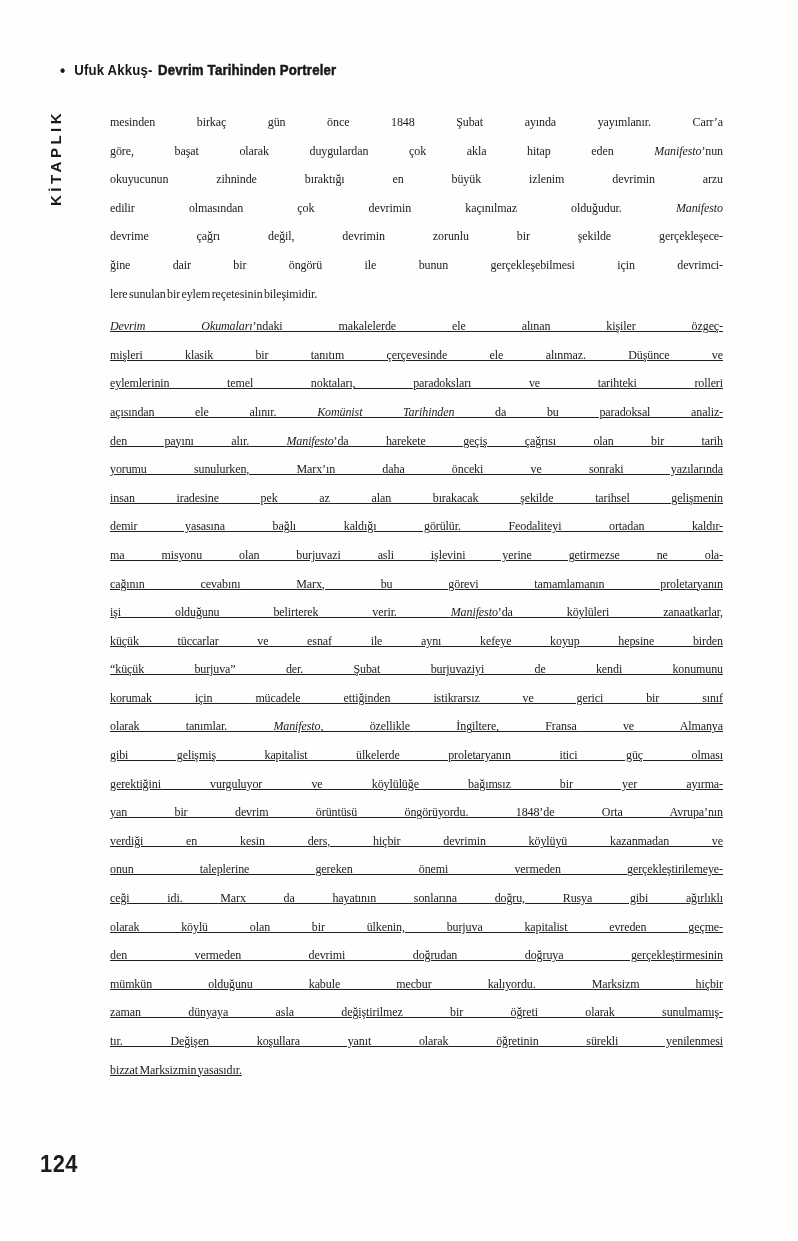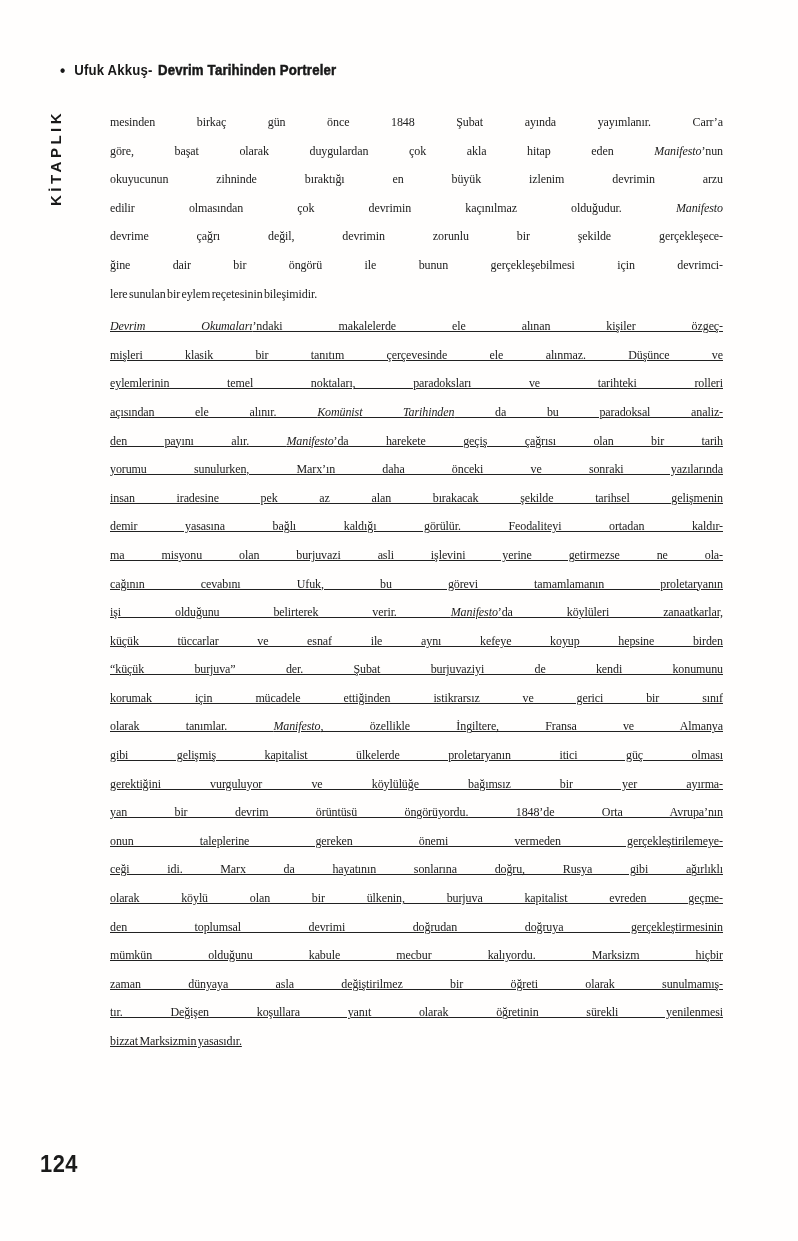--- a/index.html
+++ b/index.html
@@ -83,33 +83,34 @@
       <div class="para">
         <div class="line"><em>Devrim Okumaları</em>’ndaki makalelerde ele alınan kişiler özgeç-</div>
         <div class="line">mişleri klasik bir tanıtım çerçevesinde ele alınmaz. Düşünce ve</div>
         <div class="line">eylemlerinin temel noktaları, paradoksları ve tarihteki rolleri</div>
         <div class="line">açısından ele alınır. <em>Komünist Tarihinden</em> da bu paradoksal analiz-</div>
         <div class="line">den payını alır. <em>Manifesto</em>’da harekete geçiş çağrısı olan bir tarih</div>
         <div class="line">yorumu sunulurken, Marx’ın daha önceki ve sonraki yazılarında</div>
         <div class="line">insan iradesine pek az alan bırakacak şekilde tarihsel gelişmenin</div>
         <div class="line">demir yasasına bağlı kaldığı görülür. Feodaliteyi ortadan kaldır-</div>
         <div class="line">ma misyonu olan burjuvazi asli işlevini yerine getirmezse ne ola-</div>
-        <div class="line">cağının cevabını Ufuk, bu görevi tamamlamanın proletaryanın</div>
+        <div class="line">cağının cevabını Marx, bu görevi tamamlamanın proletaryanın</div>
         <div class="line">işi olduğunu belirterek verir. <em>Manifesto</em>’da köylüleri zanaatkarlar,</div>
         <div class="line">küçük tüccarlar ve esnaf ile aynı kefeye koyup hepsine birden</div>
         <div class="line">“küçük burjuva” der. Şubat burjuvaziyi de kendi konumunu</div>
         <div class="line">korumak için mücadele ettiğinden istikrarsız ve gerici bir sınıf</div>
         <div class="line">olarak tanımlar. <em>Manifesto</em>, özellikle İngiltere, Fransa ve Almanya</div>
         <div class="line">gibi gelişmiş kapitalist ülkelerde proletaryanın itici güç olması</div>
         <div class="line">gerektiğini vurguluyor ve köylülüğe bağımsız bir yer ayırma-</div>
         <div class="line">yan bir devrim örüntüsü öngörüyordu. 1848’de Orta Avrupa’nın</div>
+        <div class="line">verdiği en kesin ders, hiçbir devrimin köylüyü kazanmadan ve</div>
         <div class="line">onun taleplerine gereken önemi vermeden gerçekleştirilemeye-</div>
         <div class="line">ceği idi. Marx da hayatının sonlarına doğru, Rusya gibi ağırlıklı</div>
         <div class="line">olarak köylü olan bir ülkenin, burjuva kapitalist evreden geçme-</div>
-        <div class="line">den toplumsal devrimi doğrudan doğruya gerçekleştirmesinin</div>
+        <div class="line">den vermeden devrimi doğrudan doğruya gerçekleştirmesinin</div>
         <div class="line">mümkün olduğunu kabule mecbur kalıyordu. Marksizm hiçbir</div>
         <div class="line">zaman dünyaya asla değiştirilmez bir öğreti olarak sunulmamış-</div>
         <div class="line">tır. Değişen koşullara yanıt olarak öğretinin sürekli yenilenmesi</div>
         <div class="line last">bizzat Marksizmin yasasıdır.</div>
       </div>
     </main>
 
   <div class="pagenum">124</div>
 
 </div>

